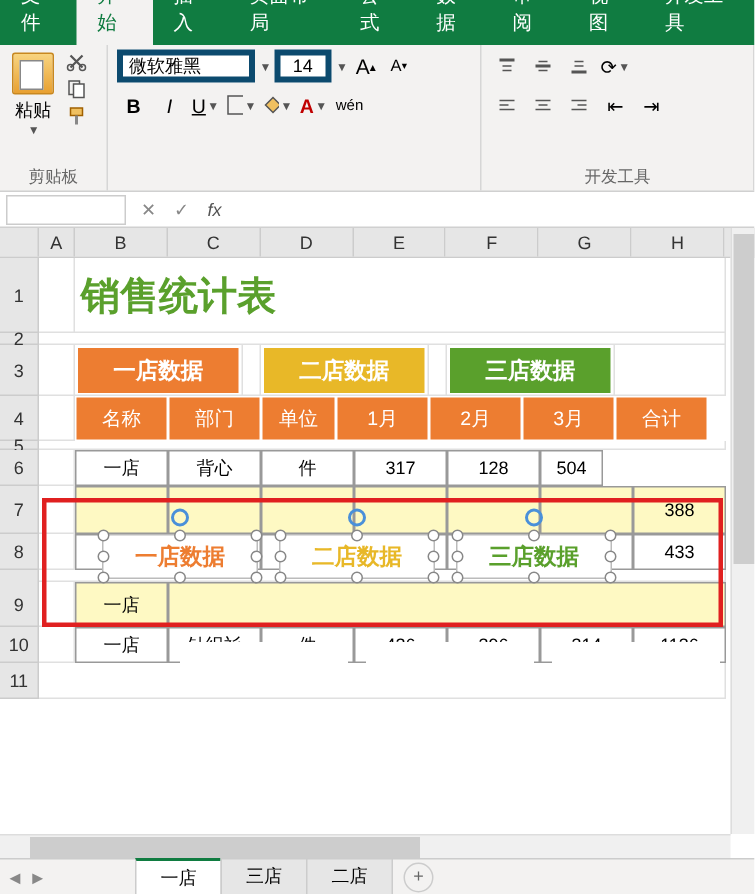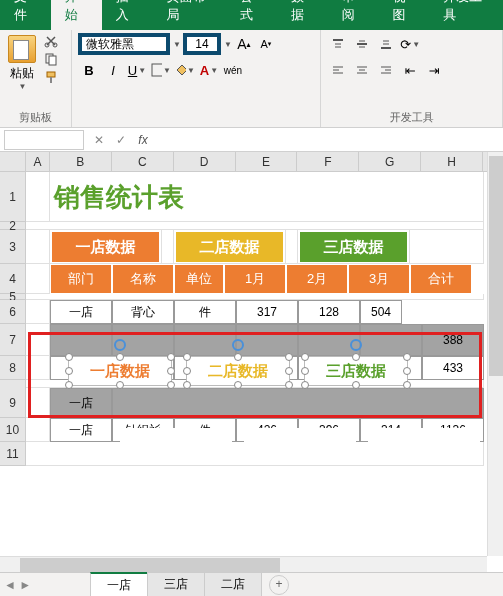--- a/index.html
+++ b/index.html
@@ -39,21 +39,21 @@
 .row { display: flex; }
 .row-h { width: 26px; background: #e6e6e6; border-right: 1px solid #ccc; border-bottom: 1px solid #ccc; text-align: center; font-size: 12px; display: flex; align-items: center; justify-content: center; color: #333; }
 .cell { border-right: 1px solid #e0e0e0; border-bottom: 1px solid #e0e0e0; overflow: hidden; position: relative; }
 .title-cell { font-size: 26px; font-weight: bold; color: #5aa02c; padding: 8px 4px; }
 .tab-btn { color: #fff; font-size: 15px; font-weight: bold; display: flex; align-items: center; justify-content: center; height: 30px; }
 .tab-orange { background: #ed7d31; }
 .tab-yellow { background: #e8b828; }
 .tab-green { background: #5aa02c; }
 .th-cell { background: #ed7d31; color: #fff; text-align: center; font-size: 13px; display: flex; align-items: center; justify-content: center; border: 1px solid #fff; }
 .td-cell { text-align: center; font-size: 12px; border: 1px solid #999; display: flex; align-items: center; justify-content: center; background: #fff; }
-.td-green { background: #a3a3a3; }
+.td-green { background: #fef9c3; }
 .selection-box { position: absolute; border: 3px solid #e02020; pointer-events: none; }
 .float-shape { position: absolute; background: #fff; border: 1px solid #bbb; display: flex; align-items: center; justify-content: center; font-size: 15px; font-weight: bold; }
 .float-shape .handle { position: absolute; width: 8px; height: 8px; background: #fff; border: 1px solid #888; border-radius: 50%; }
 .float-shape .rot { position: absolute; width: 12px; height: 12px; border: 2px solid #4a90d9; border-radius: 50%; top: -18px; left: 50%; transform: translateX(-50%); }
 .sheet-tabs { position: absolute; bottom: 0; left: 0; right: 0; height: 24px; background: #f3f2f1; border-top: 1px solid #ccc; display: flex; align-items: center; padding-left: 30px; }
 .nav-arrows { position: absolute; left: 4px; display: flex; gap: 2px; color: #888; }
 .sheet-tab { padding: 3px 16px; border: 1px solid #ccc; background: #e6e6e6; font-size: 12px; margin-right: -1px; }
 .sheet-tab.active { background: #fff; border-bottom-color: #fff; border-top: 2px solid #107c41; }
 .add-sheet { width: 20px; height: 20px; border: 1px solid #ccc; border-radius: 50%; margin-left: 8px; text-align: center; line-height: 17px; color: #666; }
 .scroll-h { position: absolute; bottom: 24px; left: 0; right: 16px; height: 16px; background: #f0f0f0; border-top: 1px solid #ddd; }
@@ -251,22 +251,22 @@
       <div class="cell" style="width:12px"></div>
       <div class="cell" style="width:112px;padding:2px">
           <div class="tab-btn tab-green">三店数据</div>
         </div>
       <div class="cell" style="width:74px"></div>
     </div>
 
     <div class="row" style="height:30px">
       <div class="row-h">4</div>
       <div class="cell" style="width:24px"></div>
+      <div class="th-cell" style="width:62px">名称</div>
       <div class="th-cell" style="width:62px">部门</div>
-      <div class="th-cell" style="width:62px">名称</div>
       <div class="th-cell" style="width:50px">单位</div>
       <div class="th-cell" style="width:62px">1月</div>
       <div class="th-cell" style="width:62px">2月</div>
       <div class="th-cell" style="width:62px">3月</div>
       <div class="th-cell" style="width:62px">合计</div>
     </div>
 
     <div class="row" style="height:6px">
       <div class="row-h">5</div>
       <div class="cell" style="width:458px"></div>

